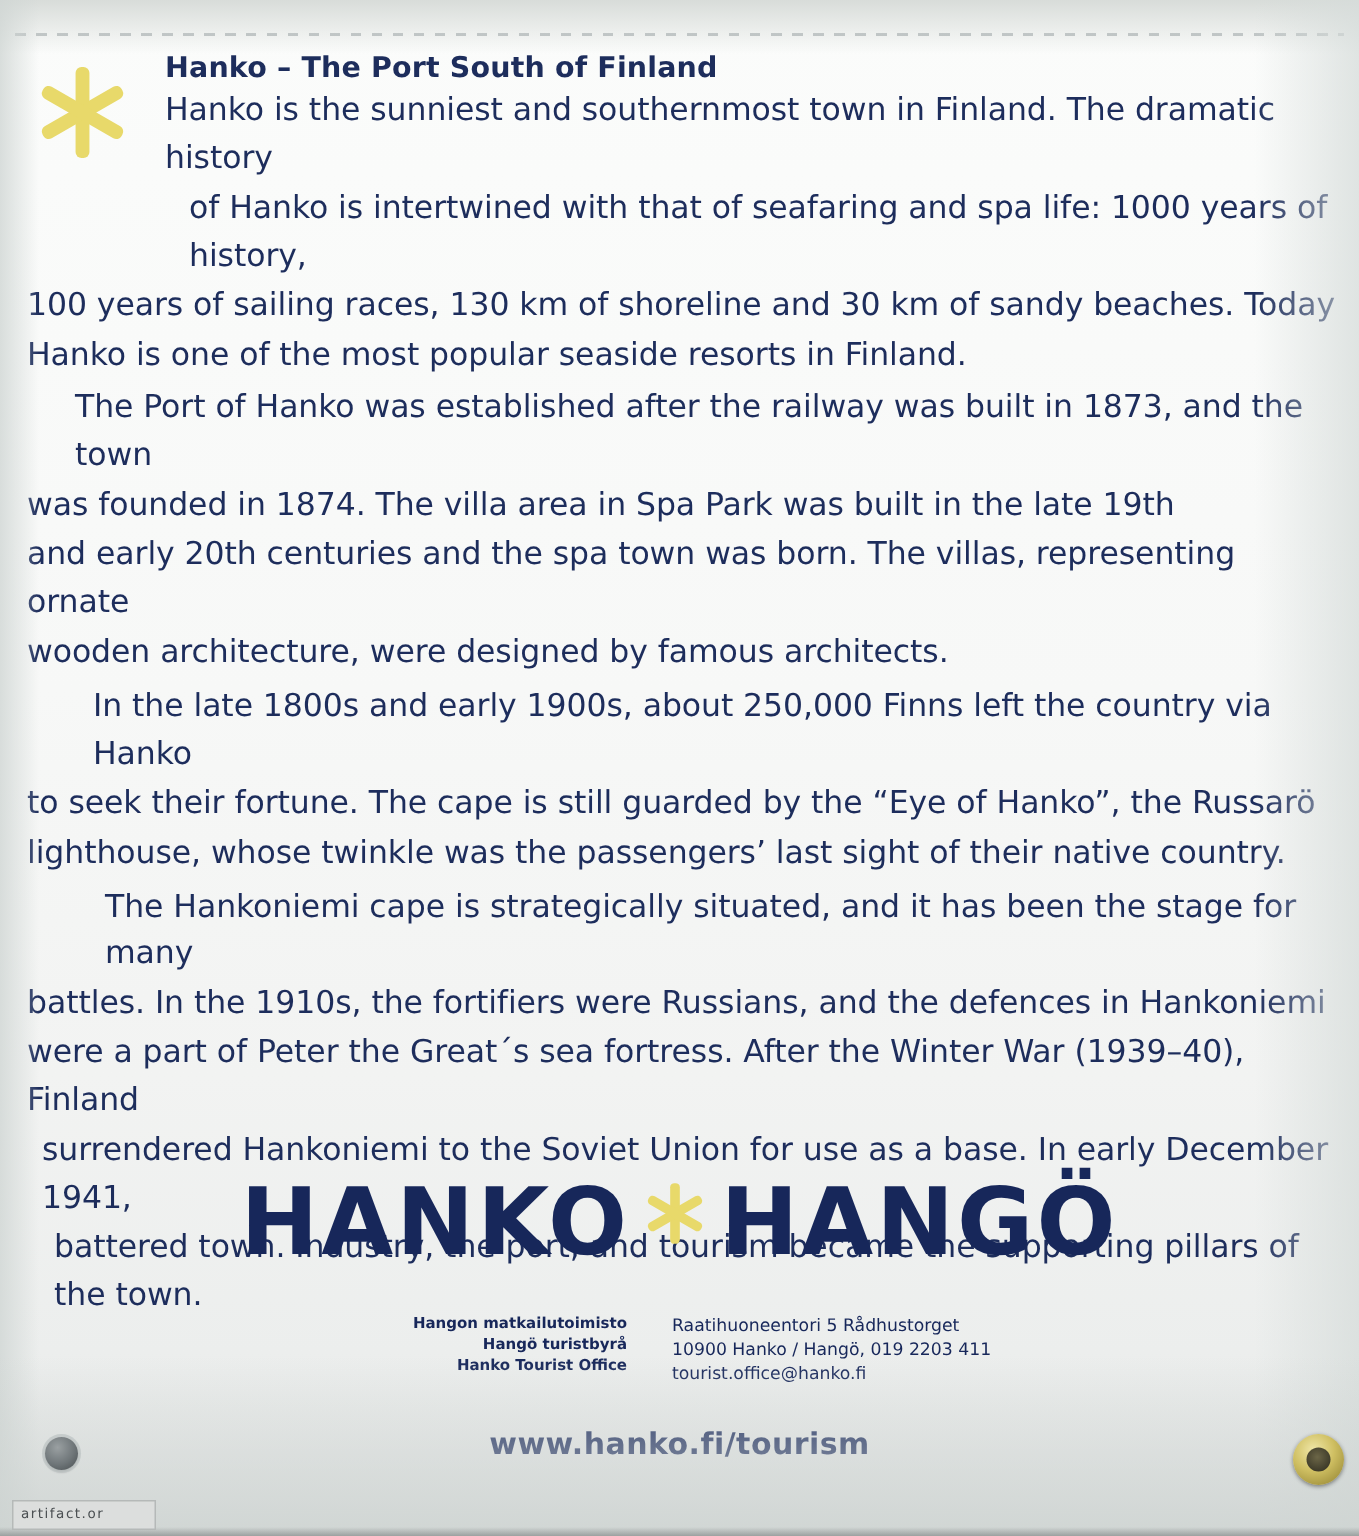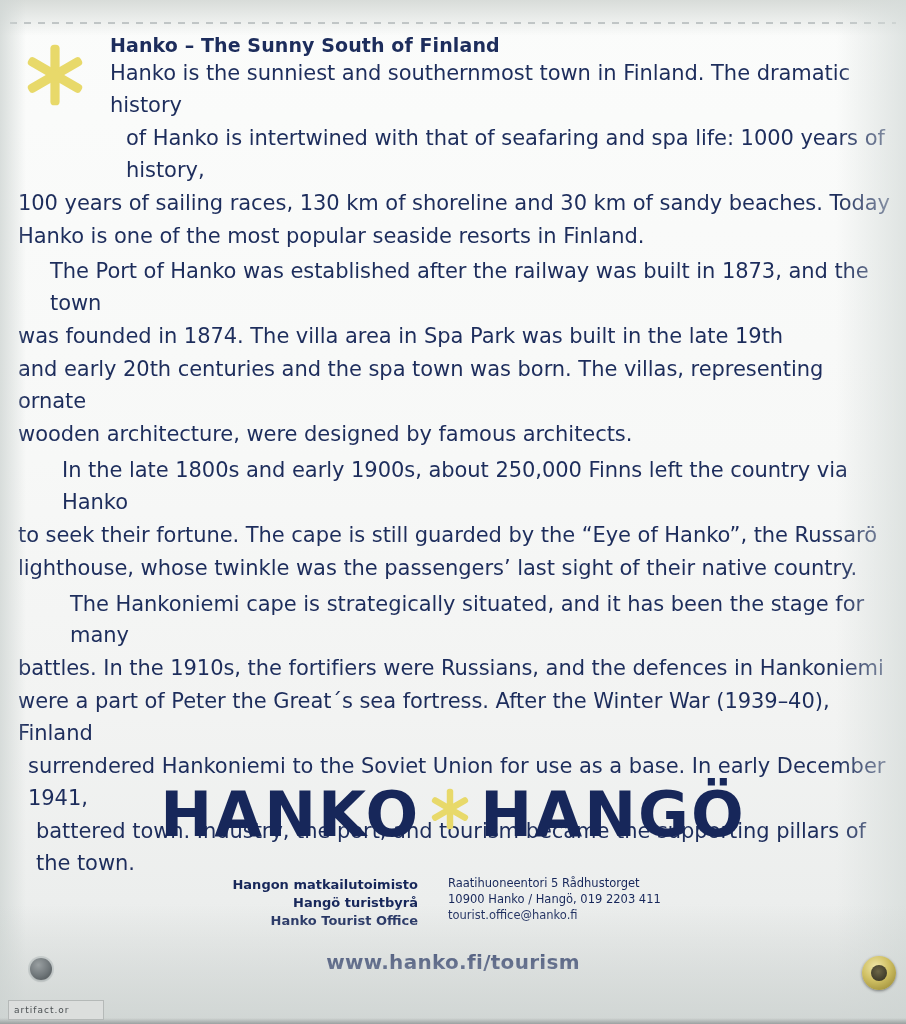--- a/index.html
+++ b/index.html
@@ -148,21 +148,21 @@
   }
   .foot-col-right {
     position: absolute;
     left: 225px; top: 0;
     text-align: left;
     width: 235px;
   }
   .foot-bold {
     font-family: "DejaVu Sans", sans-serif;
     font-weight: bold;
-    font-size: 13px;
+    font-size: 10px;
     color: #17275a;
     line-height: 1.38;
     white-space: nowrap;
   }
   .foot-reg {
     font-family: "DejaVu Sans", sans-serif;
     font-size: 11.5px;
     color: #17275a;
     line-height: 1.38;
     white-space: nowrap;
@@ -235,21 +235,21 @@
     <svg viewBox="0 0 100 100" width="66" height="66" aria-hidden="true">
       <g fill="currentColor">
         <rect x="43" y="4" width="14" height="92" rx="6"></rect>
         <rect x="43" y="4" width="14" height="92" rx="6" transform="rotate(60 50 50)"></rect>
         <rect x="43" y="4" width="14" height="92" rx="6" transform="rotate(120 50 50)"></rect>
       </g>
     </svg>
   </div>
 
   <div class="content">
-    <div class="heading">Hanko – The Sunny South of Finland</div>
+    <div class="heading">Hanko – The Port South of Finland</div>
 
     <div>
       <div class="para lead-lines">Hanko is the sunniest and southernmost town in Finland. The dramatic history</div>
       <div class="para" style="margin-left:108px">of Hanko is intertwined with that of seafaring and spa life: 1000 years of history,</div>
       <div class="para">100 years of sailing races, 130 km of shoreline and 30 km of sandy beaches. Today</div>
       <div class="para">Hanko is one of the most popular seaside resorts in Finland.</div>
     </div>
 
     <div style="margin-top:4px">
       <div class="para" style="margin-left:32px">The Port of Hanko was established after the railway was built in 1873, and the town</div>

